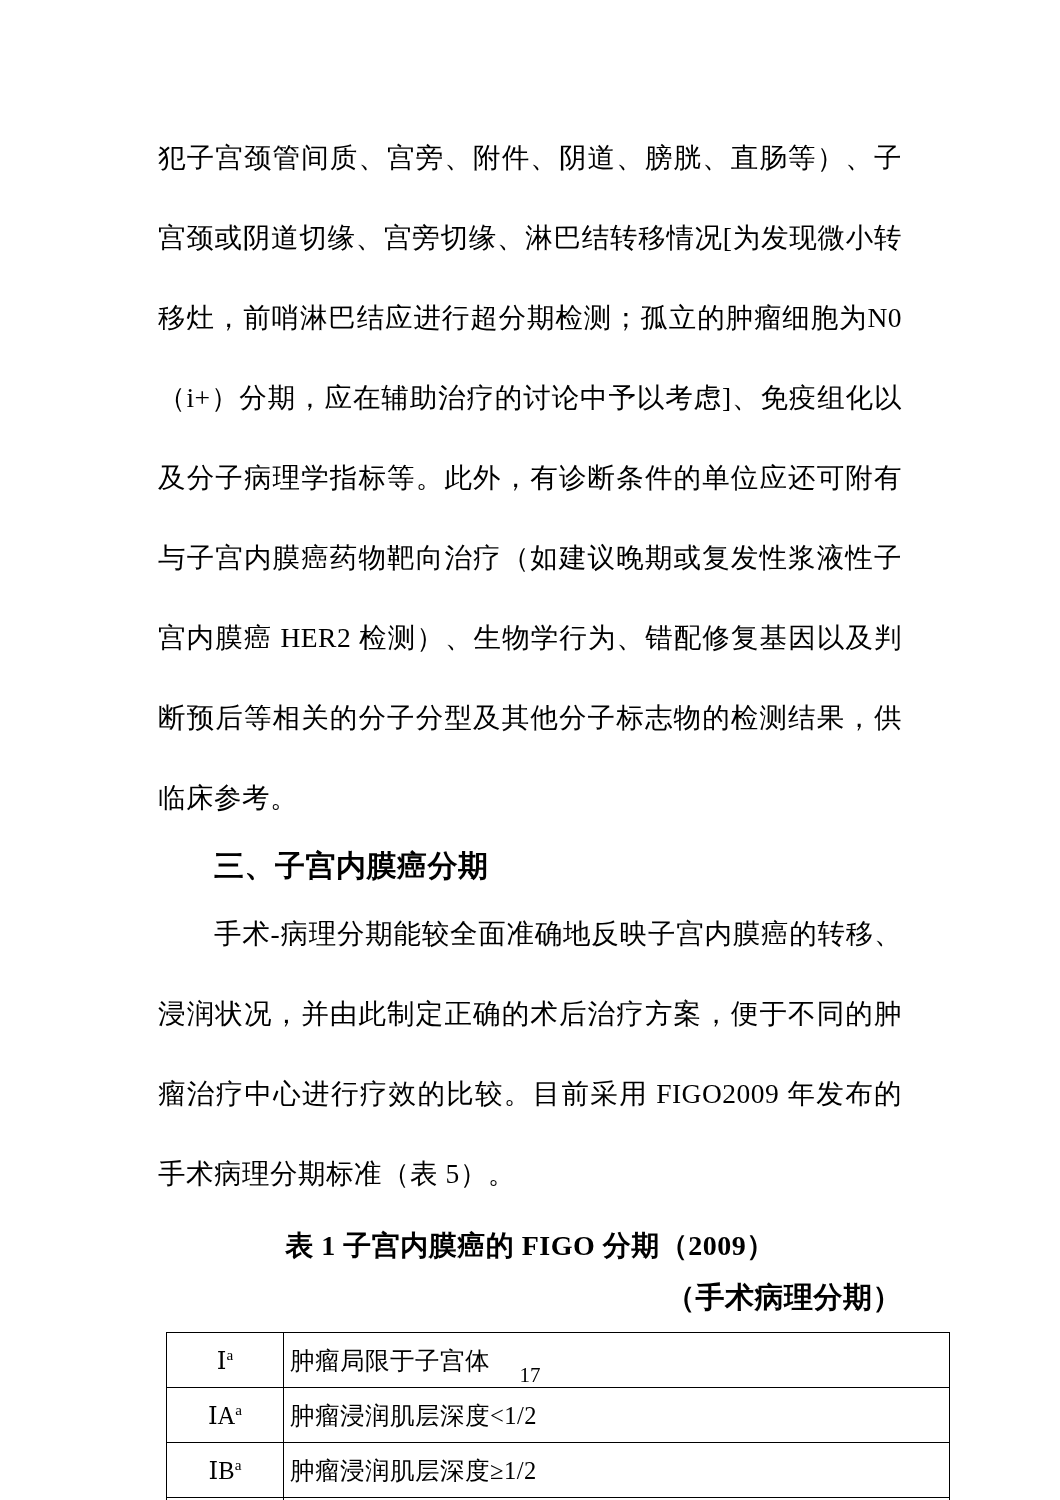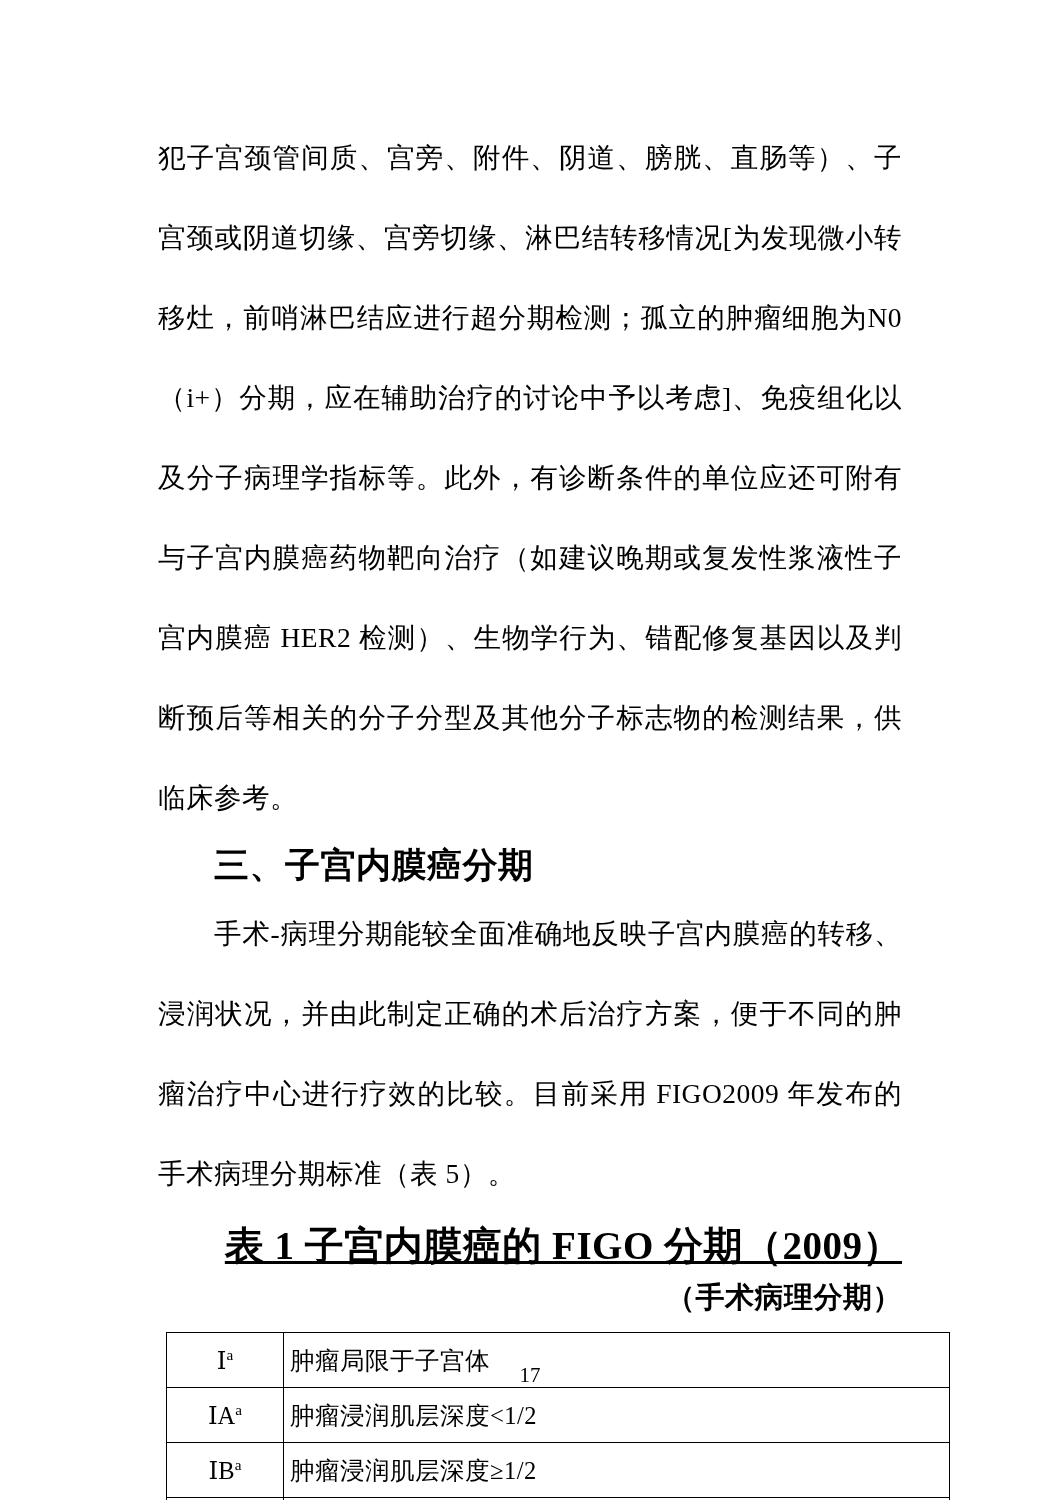--- a/index.html
+++ b/index.html
@@ -27,35 +27,34 @@
     line-height: 80px;
     letter-spacing: 0.5px;
     text-align: justify;
     text-justify: inter-ideograph;
     margin: 0;
   }
   .para-indent {
     text-indent: 56px;
   }
   .heading {
-    font-size: 35px;
+    font-size: 30px;
     line-height: 56px;
     font-weight: bold;
     margin: 0;
     text-indent: 56px;
     letter-spacing: 0.5px;
   }
   .table-title {
-    font-size: 39px;
+    font-size: 28px;
     font-weight: bold;
-    text-align: right;
+    text-align: center;
     line-height: 52px;
     margin: 6px 0 0 0;
     letter-spacing: 0.5px;
-    text-decoration: underline;
   }
   .table-subtitle {
     font-size: 29px;
     font-weight: bold;
     text-align: right;
     line-height: 50px;
     margin: 0 0 10px 0;
     letter-spacing: 0.5px;
   }
   table.figo {

